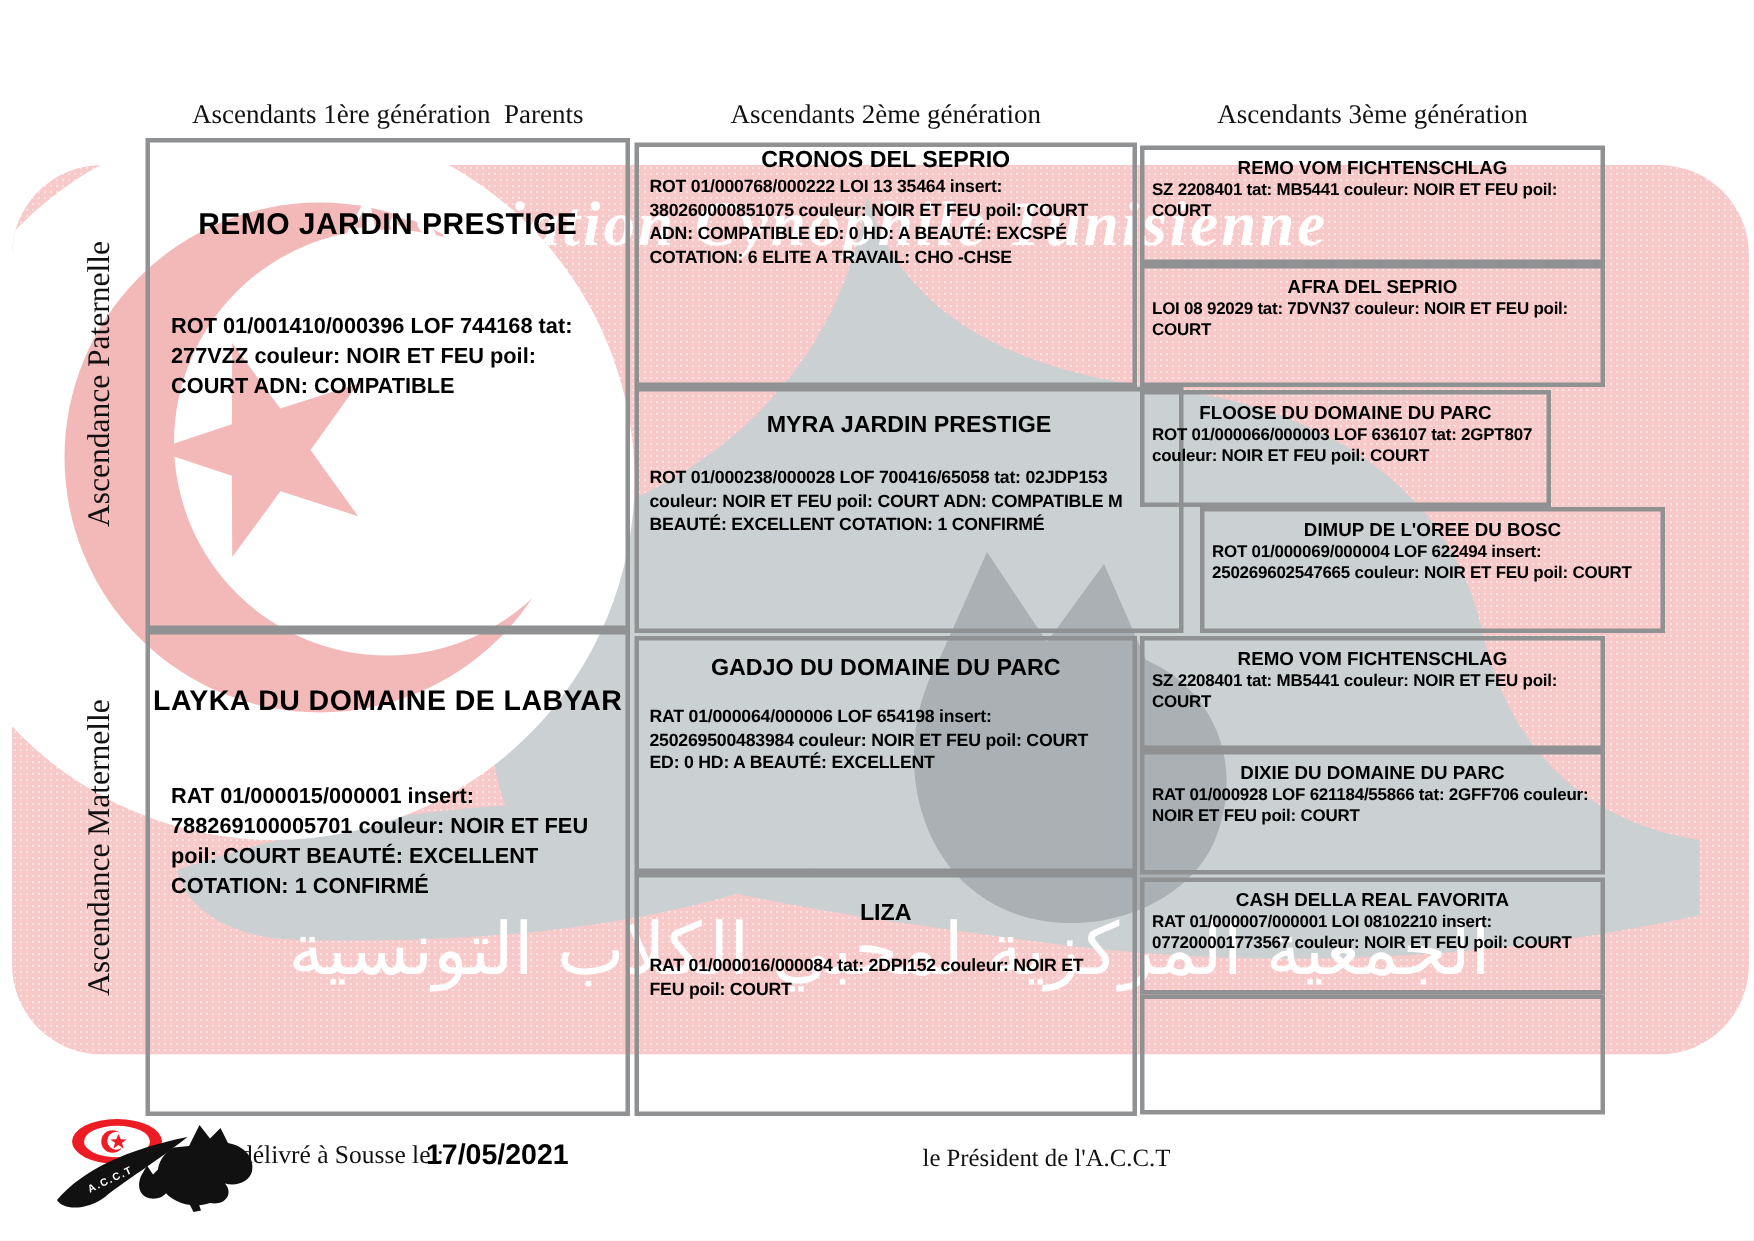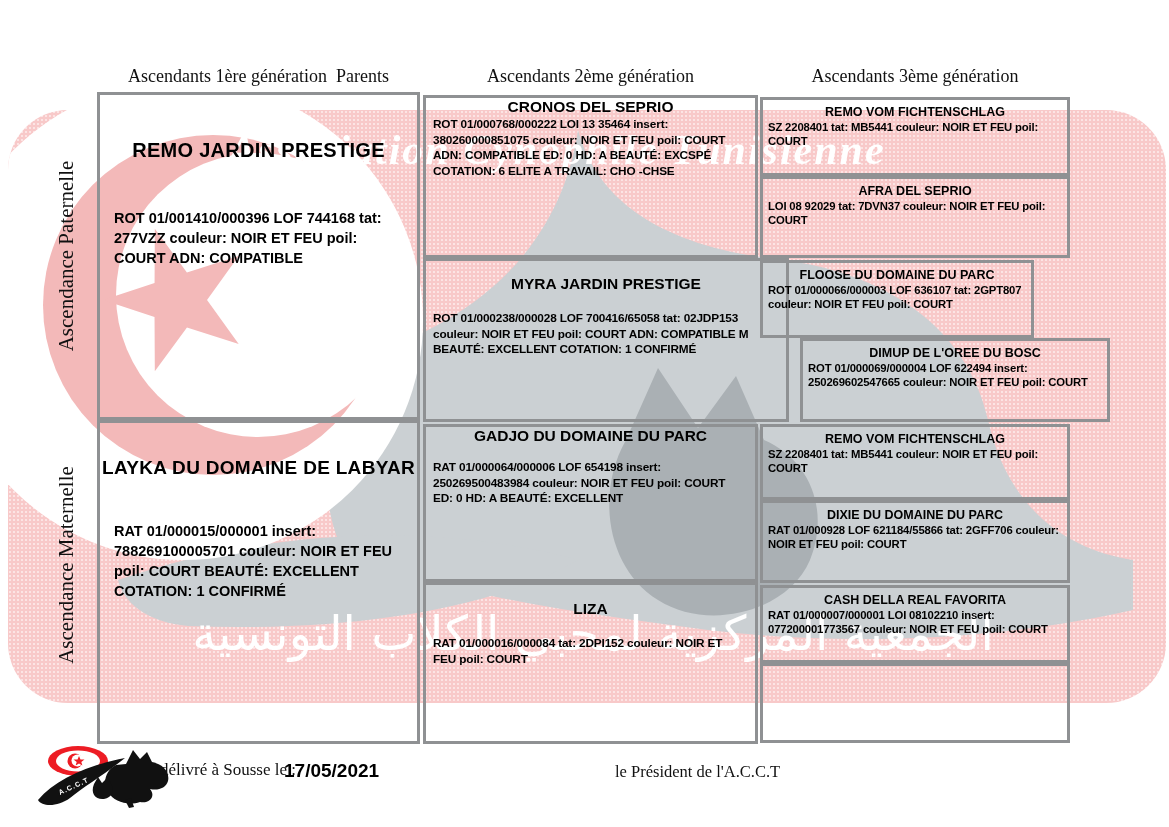--- a/index.html
+++ b/index.html
@@ -49,21 +49,21 @@
   
   .g2 .cell-name{font-size:15.5px;}
   .g2 .cell-details{font-size:11.8px;line-height:1.32;padding:0 7px;letter-spacing:-.15px;}
   .c-pgf{left:423px;top:95px;width:335px;height:163px;}
   .c-pgf .cell-name{}
   .c-pgf .cell-details{margin-top:1px;}
   .c-pgm{left:423px;top:258px;width:366px;height:164px;}
   .c-pgm .cell-name{margin-top:14px;}
   .c-pgm .cell-details{margin-top:18px;}
   .c-mgf{left:423px;top:424px;width:335px;height:158px;}
-  .c-mgf .cell-name{}
+  .c-mgf .cell-name{margin-top:10px;}
   .c-mgf .cell-details{margin-top:15px;}
   .c-mgm{left:423px;top:582px;width:335px;height:162px;}
   .c-mgm .cell-name{margin-top:15px;}
   .c-mgm .cell-details{margin-top:18px;}
 
   
   .g3 .cell-name{font-size:12.5px;margin-top:5px;}
   .g3 .cell-details{font-size:11.3px;line-height:1.24;padding:0 5px;margin-top:1px;letter-spacing:-.15px;}
   .c-g30{left:760px;top:97px;width:310px;height:79px;}
   .c-g31{left:760px;top:176px;width:310px;height:82px;}

